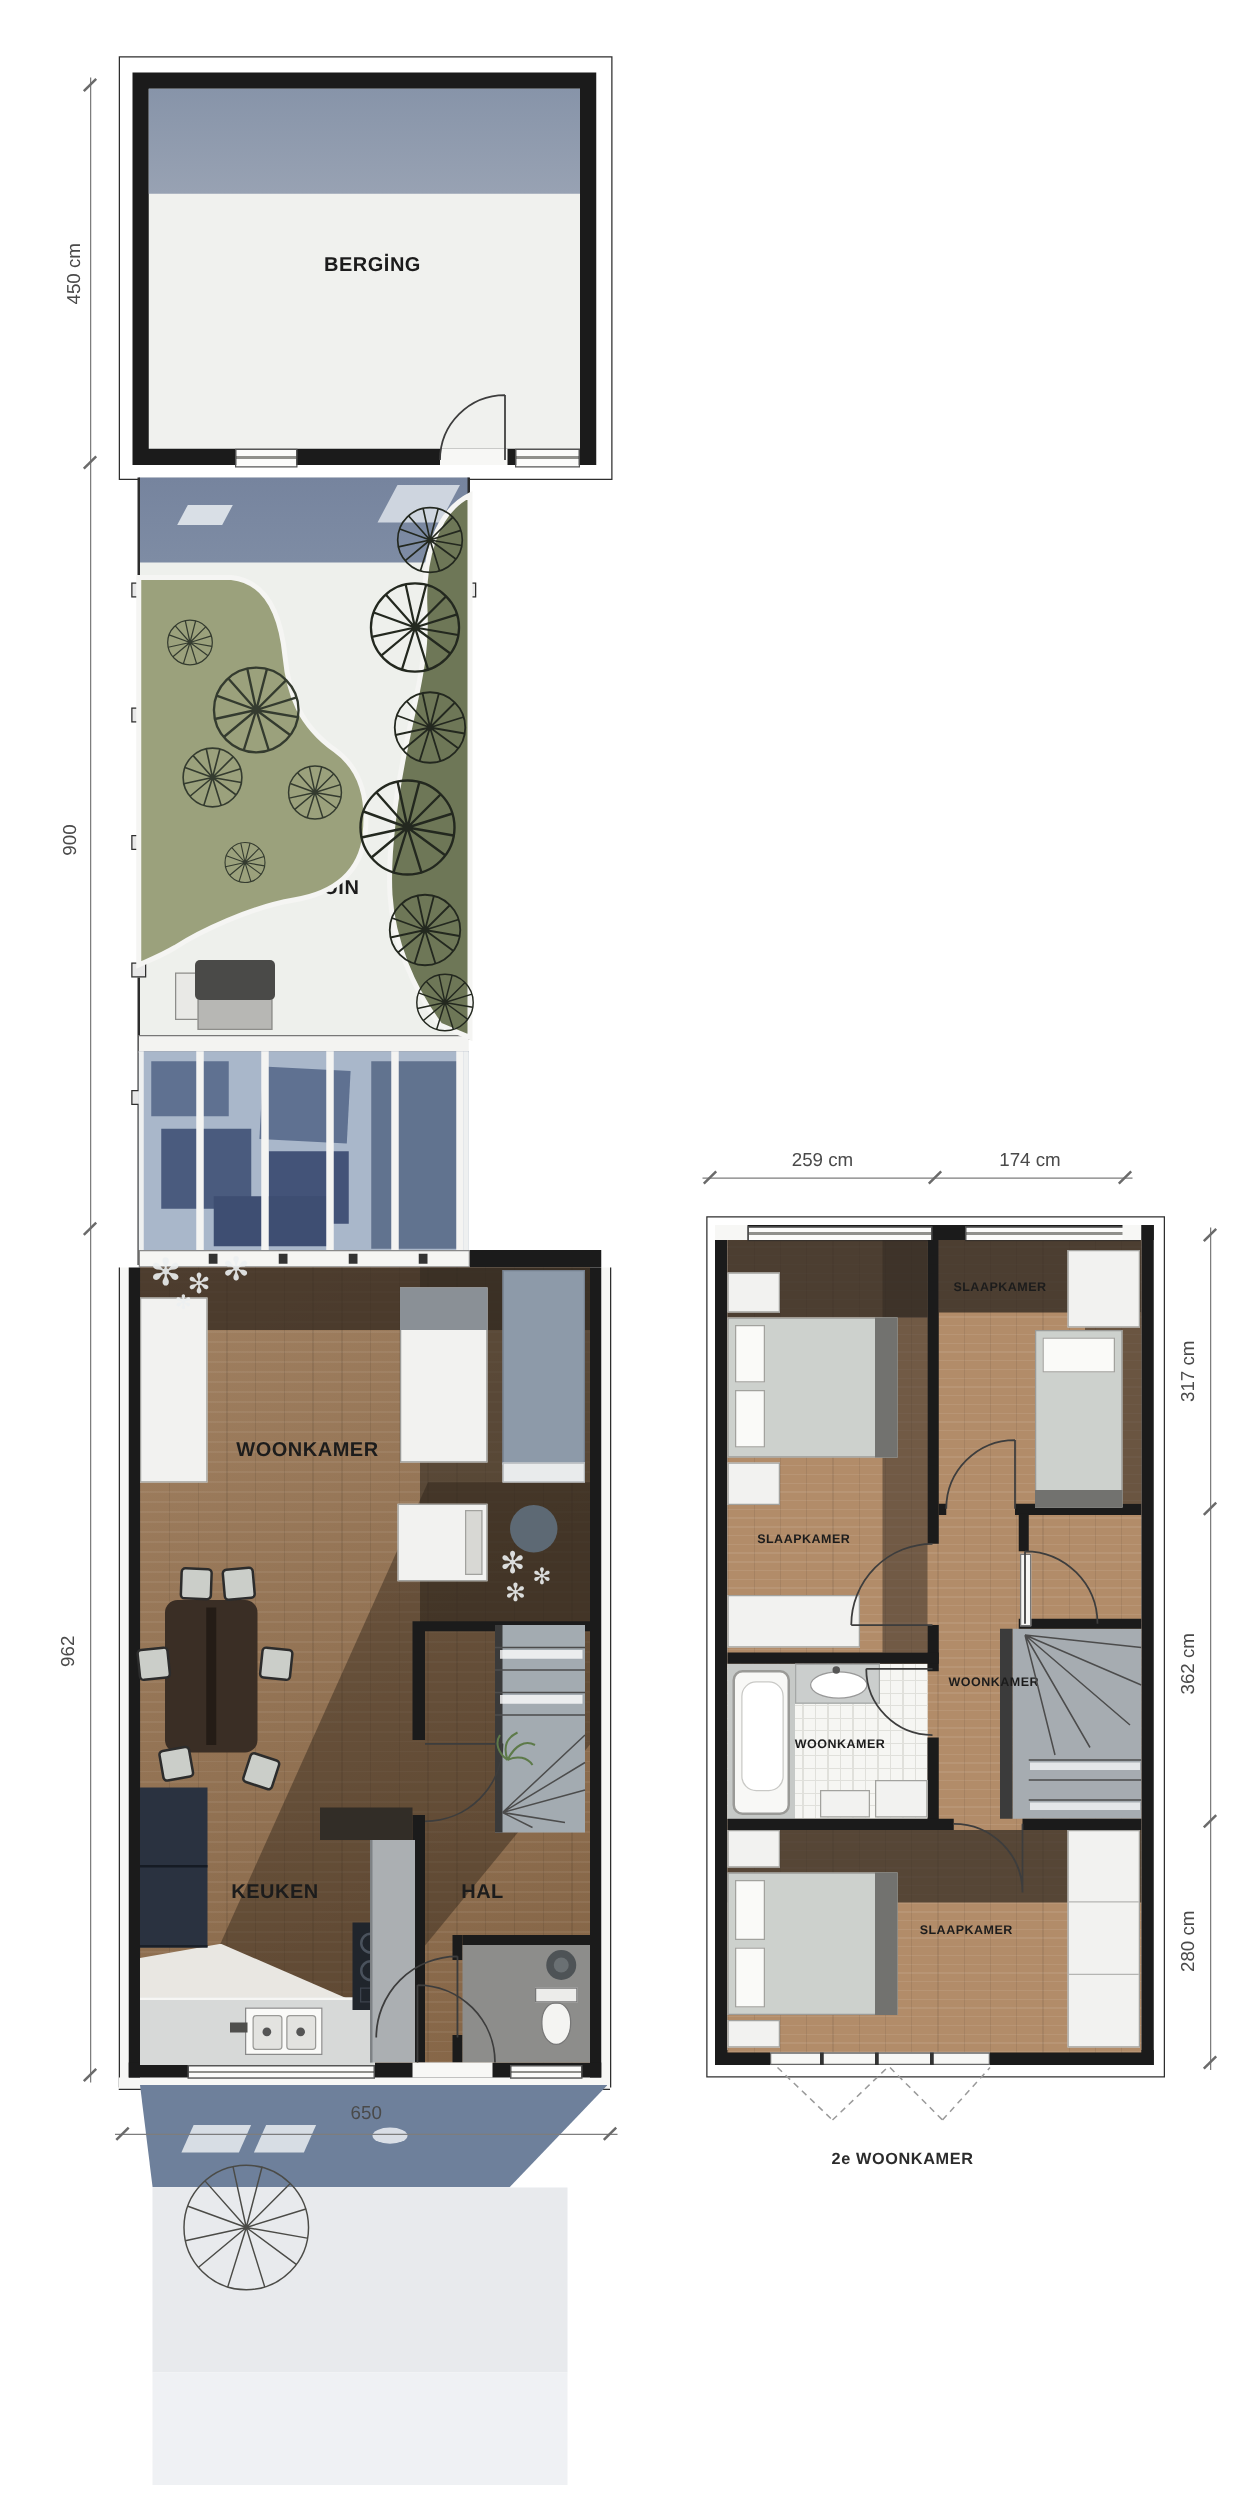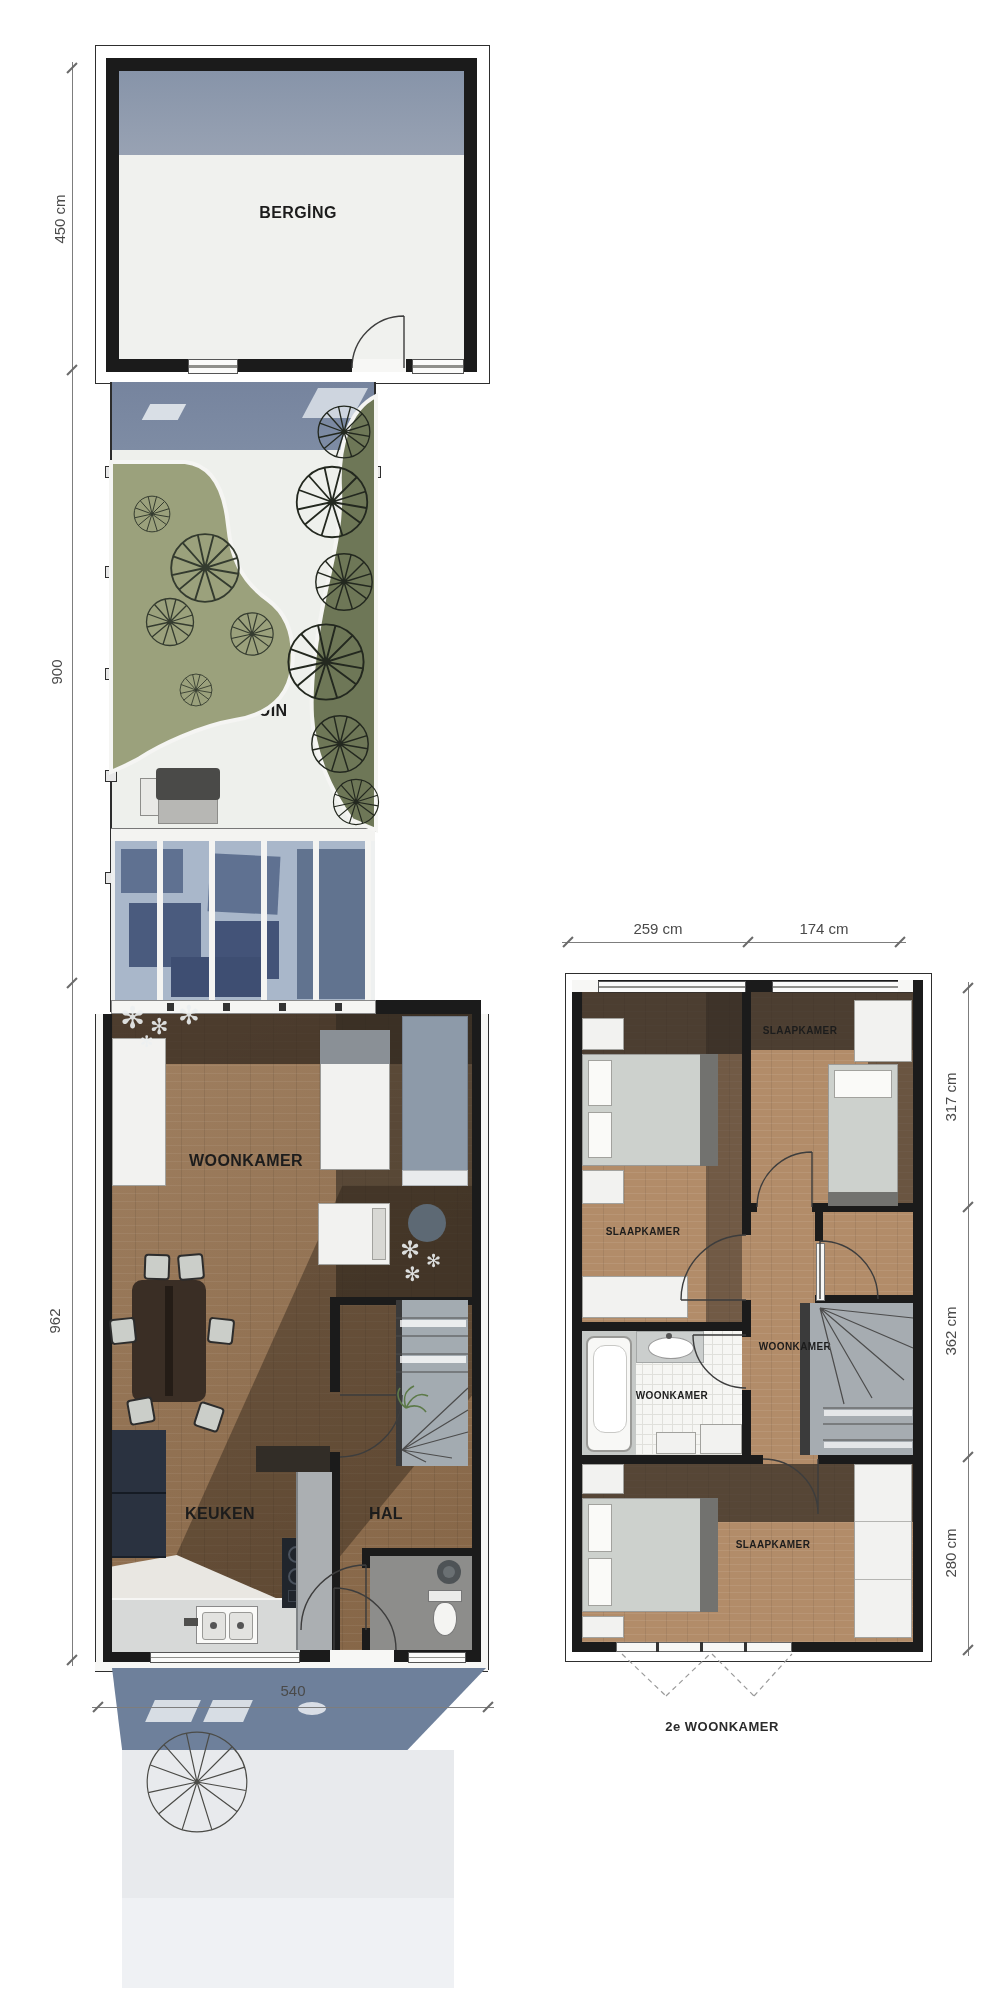--- a/index.html
+++ b/index.html
@@ -183,21 +183,21 @@
   <div class="abs" style="left:112px;top:1668px;width:374px;height:82px;background:#6e809b;clip-path:polygon(0 0, 100% 0, 79% 100%, 2.7% 100%);"></div>
   <div class="abs" style="left:150px;top:1700px;width:46px;height:22px;background:#d7dde4;transform:skewX(-24deg);"></div>
   <div class="abs" style="left:208px;top:1700px;width:40px;height:22px;background:#d7dde4;transform:skewX(-24deg);"></div>
   <div class="abs" style="left:298px;top:1702px;width:28px;height:13px;background:rgba(236,239,243,.85);border-radius:50%;"></div>
   <div class="abs" style="left:122px;top:1750px;width:332px;height:148px;background:#e8eaed;"></div>
   <div class="abs" style="left:122px;top:1898px;width:332px;height:90px;background:#eff1f4;"></div>
 
   <div class="dimline" style="left:92px;top:1707px;width:402px;height:1px;"></div>
   <div class="tk" style="left:91px;top:1706px;"></div>
   <div class="tk" style="left:481px;top:1706px;"></div>
-  <div class="dim" style="left:243px;top:1682px;width:100px;">540</div>
+  <div class="dim" style="left:243px;top:1682px;width:100px;">650</div>
 
   <div class="dimline" style="left:562px;top:942px;width:344px;height:1px;"></div>
   <div class="tk" style="left:561px;top:941px;"></div>
   <div class="tk" style="left:741px;top:941px;"></div>
   <div class="tk" style="left:893px;top:941px;"></div>
   <div class="dim" style="left:593px;top:920px;width:130px;">259 cm</div>
   <div class="dim" style="left:759px;top:920px;width:130px;">174 cm</div>
 
   <div class="outline" style="left:565px;top:973px;width:365px;height:687px;"></div>
   <div class="wall" style="left:572px;top:980px;width:351px;height:12px;"></div>

